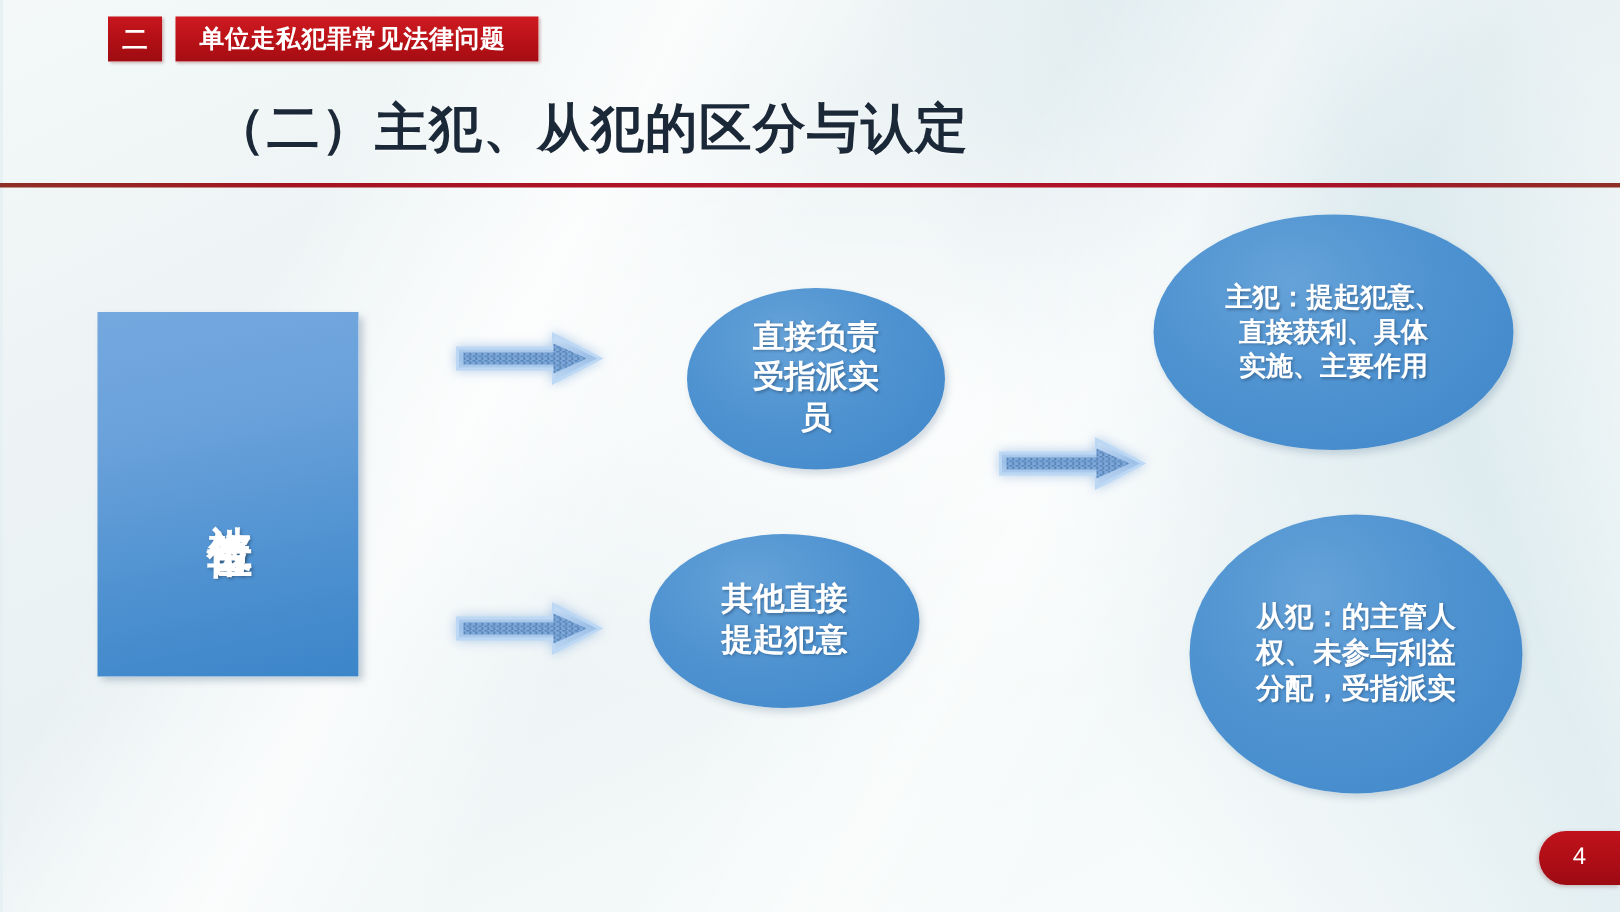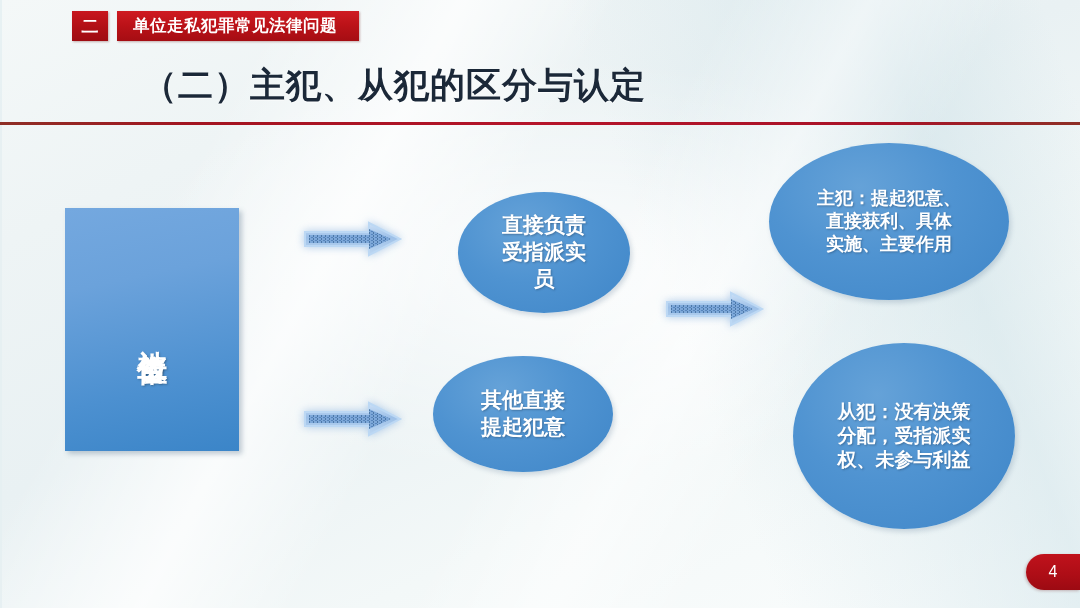--- a/index.html
+++ b/index.html
@@ -184,20 +184,20 @@
   <div class="ellipse" id="ell-3">
     <span>
       <i style="font-style:normal;display:block;">主犯：提起犯意、</i>
       <i style="font-style:normal;display:block;">直接获利、具体</i>
       <i style="font-style:normal;display:block;">实施、主要作用</i>
     </span>
   </div>
 
   <div class="ellipse" id="ell-4">
     <span>
-      <i style="font-style:normal;display:block;">从犯：没有决策</i>
+      <i style="font-style:normal;display:block;">从犯：的主管人</i>
+      <i style="font-style:normal;display:block;">权、未参与利益</i>
       <i style="font-style:normal;display:block;">分配，受指派实</i>
-      <i style="font-style:normal;display:block;">权、未参与利益</i>
     </span>
   </div>
 
   <div class="page-pill">4</div>
 </div>
 
 </body></html>

